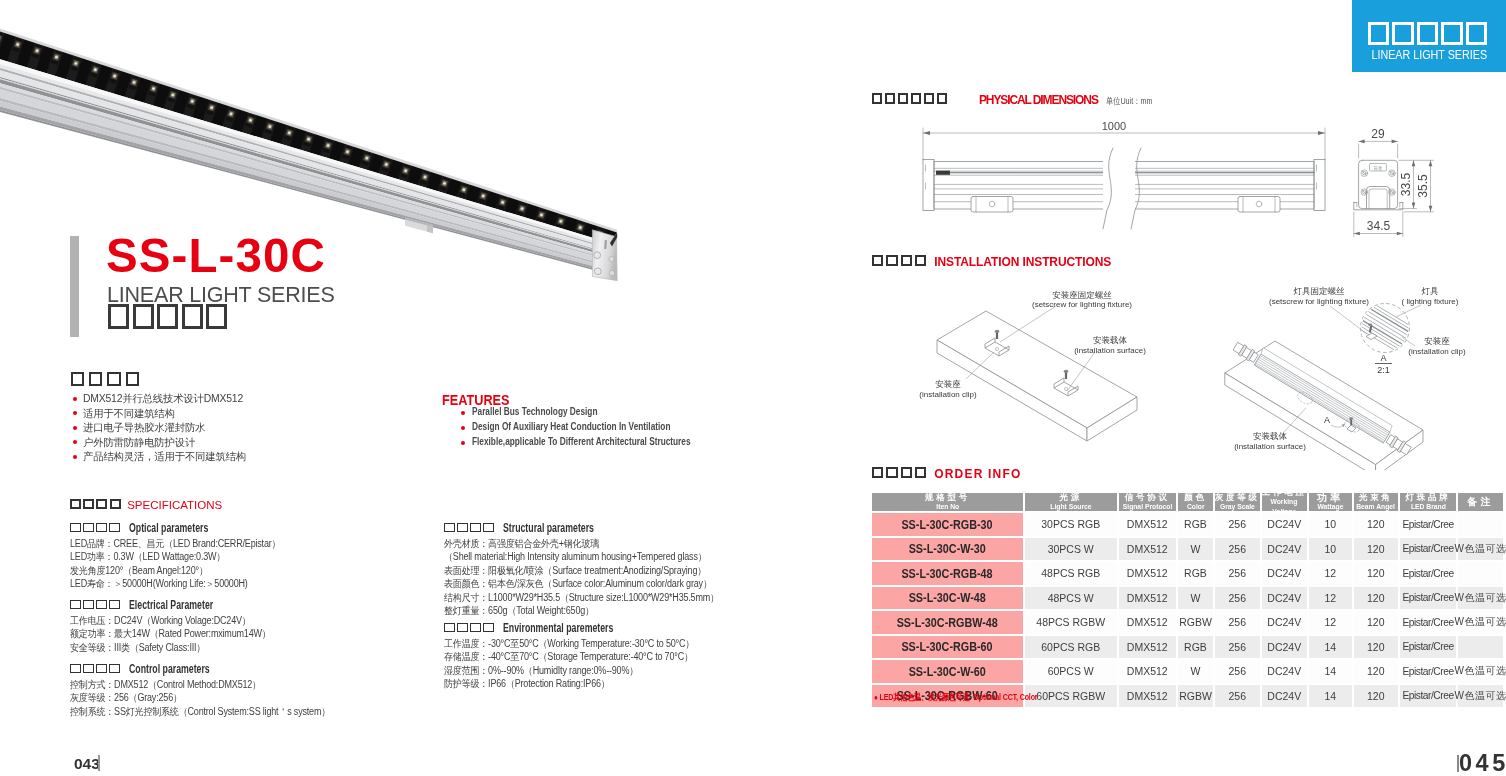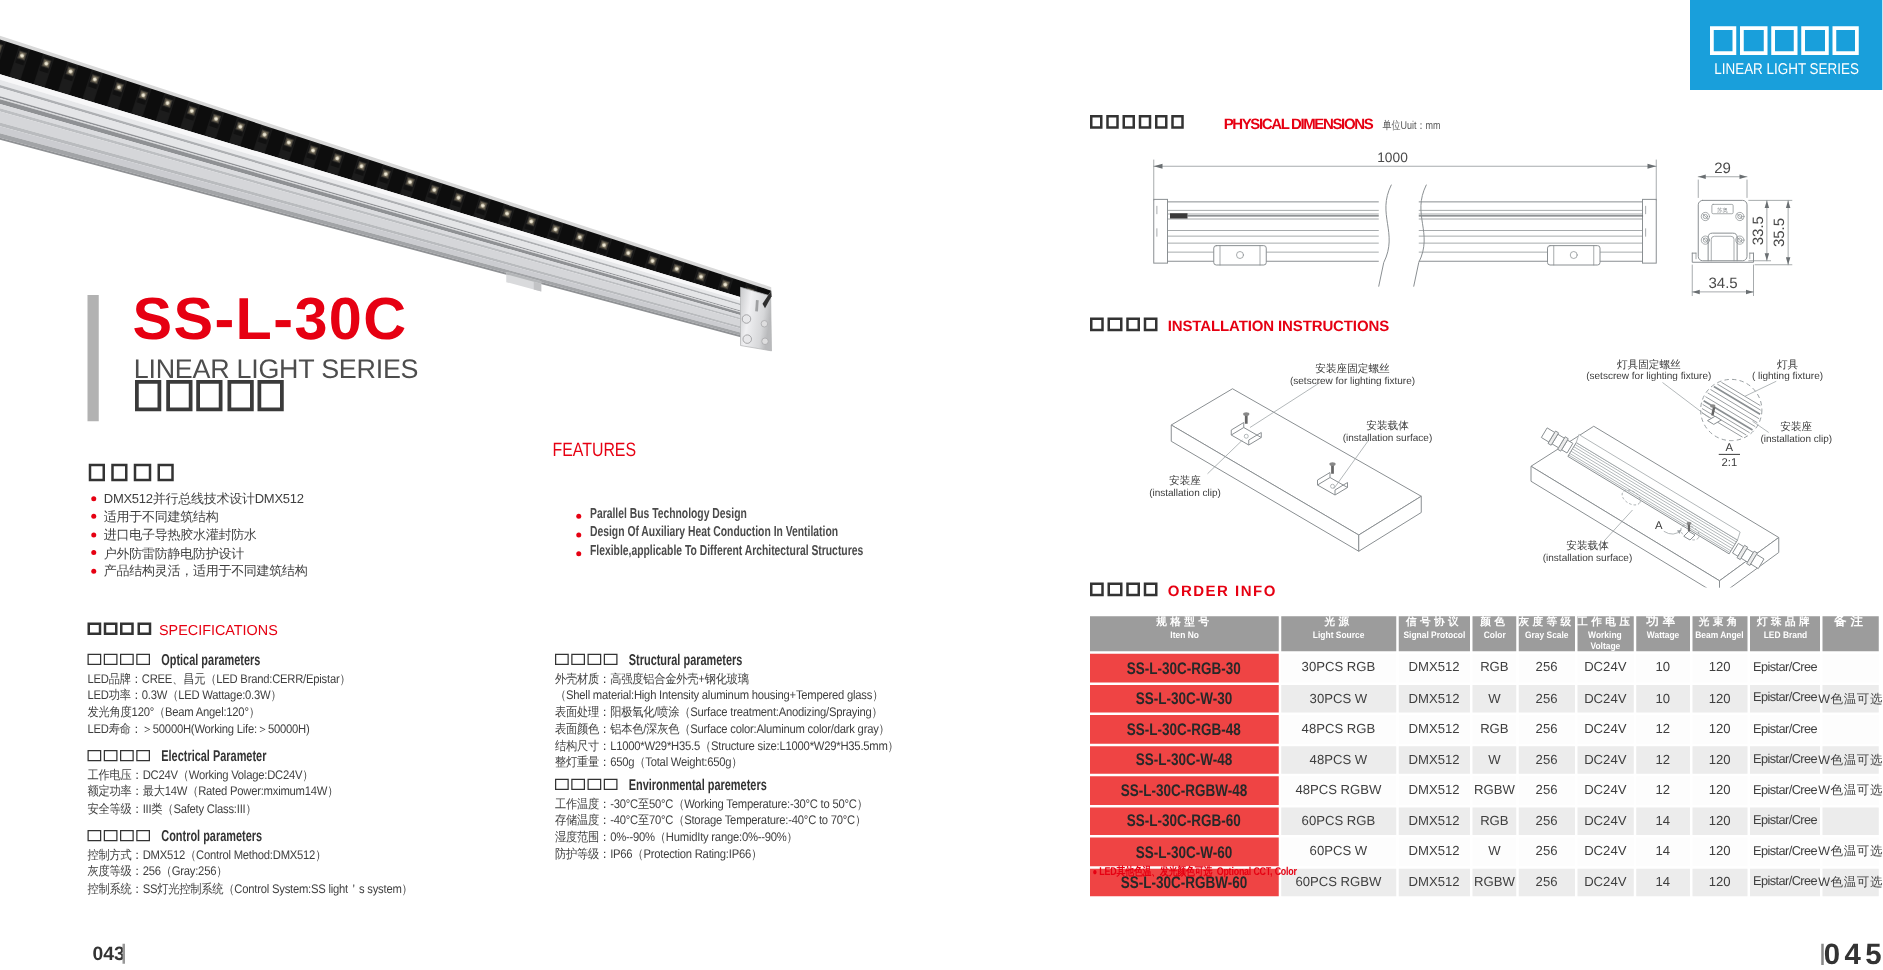--- a/index.html
+++ b/index.html
@@ -28,24 +28,24 @@
 #bluebox{left:1352px;top:0;width:154px;height:72px;background:#199fdb;color:#fff;text-align:center}
 #bb1{left:1352px;top:20.3px;width:154px;text-align:center;font-size:30px;color:#fff;line-height:1}
 #bb2{left:1352px;top:49px;width:154px;text-align:center;font-size:12.5px;color:#fff;line-height:1}
 #bb2 span{display:inline-block;transform:scaleX(.86)}
 .sech .zh{font-size:14.5px;color:#333;letter-spacing:3.2px!important}
 .sech .en{font-size:12px;font-weight:bold}
 
 #tbl{left:872px;top:493px;display:grid;grid-template-columns:151px 91.5px 57.5px 35px 44.5px 45.5px 42.5px 44.5px 56px 45px;
  grid-auto-rows:auto;gap:2px;background:#fff}
 #tbl .hc{background:#9c9c9c;color:#fff;font-size:7.5px;font-weight:bold;line-height:9.5px;
- display:flex;flex-direction:column;align-items:center;height:28px;text-align:center}
+ display:flex;flex-direction:column;align-items:center;justify-content:center;height:18px;text-align:center}
 #tbl .hc span{white-space:nowrap}
 #tbl .hc .en{display:inline-block;transform:scaleX(.9)}
-#tbl .c1{background:#ef4444;font-size:13.5px;font-weight:bold;color:#282828}
+#tbl .c1{background:#fca5a5;font-size:13.5px;font-weight:bold;color:#282828}
 #tbl .c1 span{display:inline-block;transform:scaleX(.8);white-space:nowrap}
 #tbl .dc{font-size:10.5px;color:#3e3e3e;white-space:nowrap}
 #tbl .c1,#tbl .dc{display:flex;align-items:center;justify-content:center;height:22.5px}
 #tbl .rw{background:#fdfdfd}
 #tbl .rg{background:#ececec}
 #note{left:874px;top:691px;font-size:9px;color:#e60012;font-weight:bold;letter-spacing:-.2px}
 </style>
 </head>
 <body>
 <svg class="abs" id="photo" style="left:0;top:0" width="700" height="300" viewBox="0 0 700 300">
@@ -99,21 +99,21 @@
 <div class="abs" id="t3"><i class="fz" style="width:21px;height:25px;border-width:3px;margin-right:3.5px"></i><i class="fz" style="width:21px;height:25px;border-width:3px;margin-right:3.5px"></i><i class="fz" style="width:21px;height:25px;border-width:3px;margin-right:3.5px"></i><i class="fz" style="width:21px;height:25px;border-width:3px;margin-right:3.5px"></i><i class="fz" style="width:21px;height:25px;border-width:3px;margin-right:3.5px"></i></div>
 
 <div class="abs h1z" style="left:71px;top:369.6px"><i class="fz" style="width:13.2px;height:13.4px;border-width:2.2px;margin-right:5px"></i><i class="fz" style="width:13.2px;height:13.4px;border-width:2.2px;margin-right:5px"></i><i class="fz" style="width:13.2px;height:13.4px;border-width:2.2px;margin-right:5px"></i><i class="fz" style="width:13.2px;height:13.4px;border-width:2.2px;margin-right:5px"></i></div>
 <ul class="abs zhlist">
 <li>DMX512并行总线技术设计DMX512</li>
 <li>适用于不同建筑结构</li>
 <li>进口电子导热胶水灌封防水</li>
 <li>户外防雷防静电防护设计</li>
 <li>产品结构灵活，适用于不同建筑结构</li>
 </ul>
-<div class="abs red" id="feat" style="left:442px;top:353px;font-size:15.5px;font-weight:normal;line-height:1"><span style="display:inline-block;transform:scaleX(.82);transform-origin:0 50%">FEATURES</span></div>
+<div class="abs red" id="feat" style="left:442px;top:392px;font-size:15.5px;font-weight:bold;line-height:1"><span style="display:inline-block;transform:scaleX(.82);transform-origin:0 50%">FEATURES</span></div>
 <ul class="abs enlist">
 <li>
       <span>Parallel Bus Technology Design</span>
     </li>
 <li>
       <span>Design Of Auxiliary Heat Conduction In Ventilation</span>
     </li>
 <li>
       <span>Flexible,applicable To Different Architectural Structures</span>
     </li>

